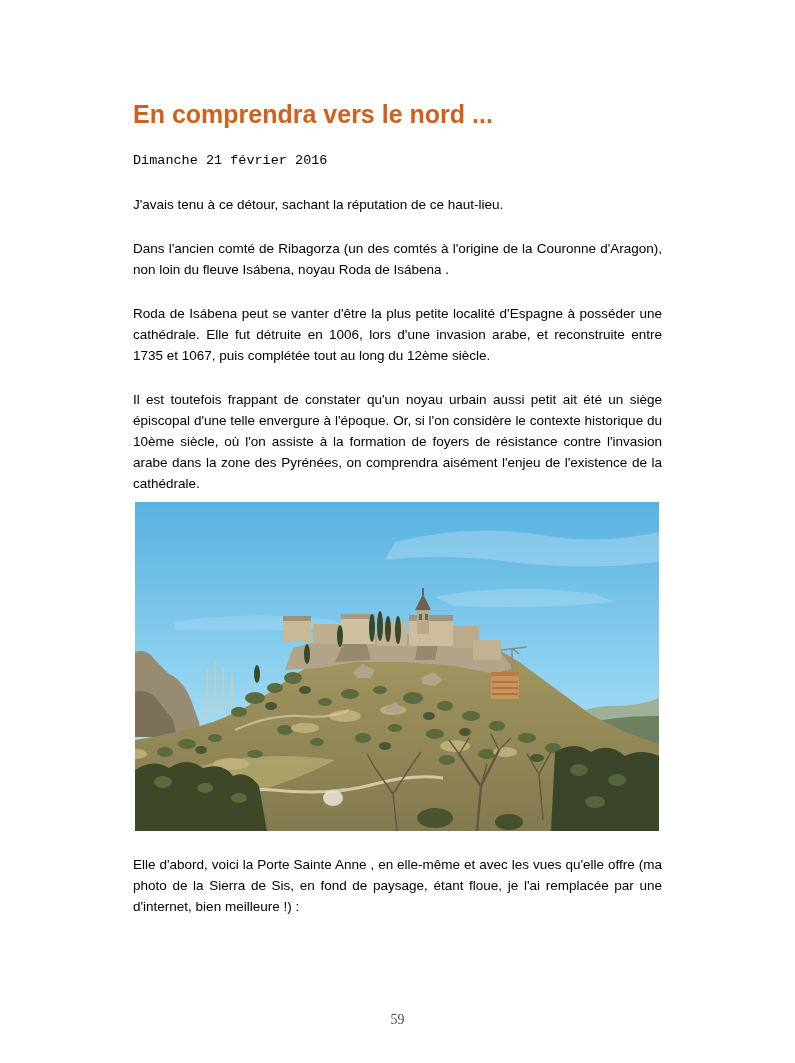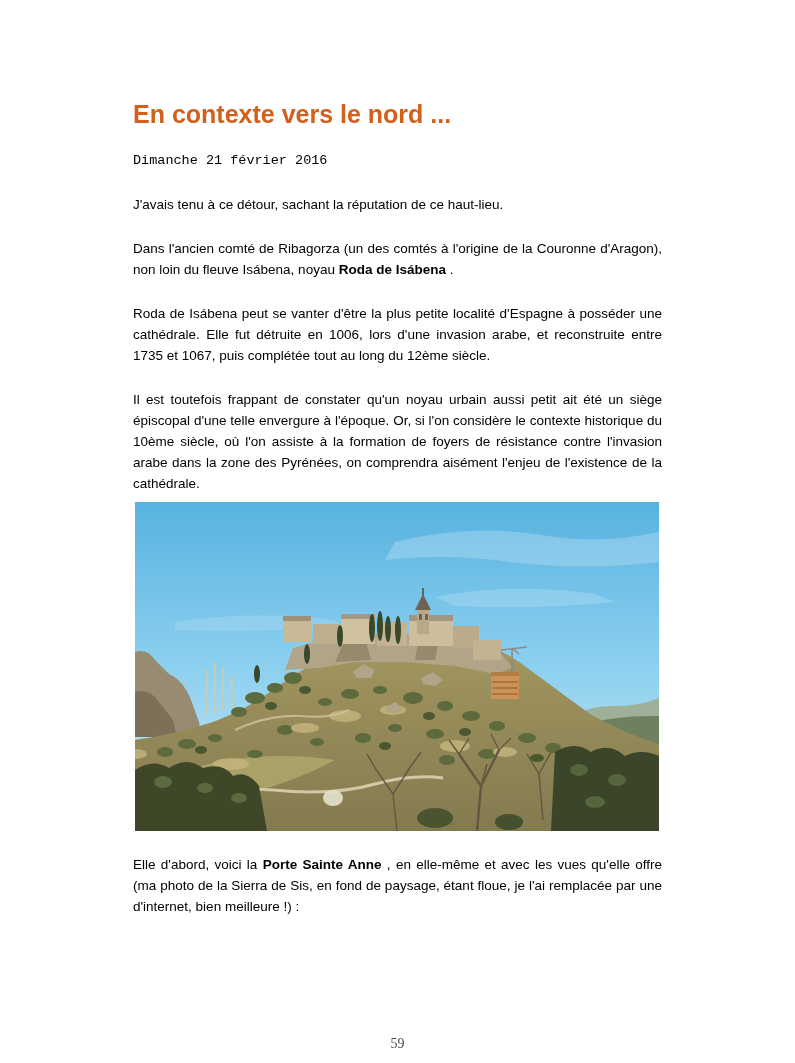--- a/index.html
+++ b/index.html
@@ -31,47 +31,46 @@
     font-size: 13.5px;
     line-height: 21px;
     font-family: Liberation Mono, monospace;
   }
   p.body-par {
     font-size: 13.5px;
     line-height: 21px;
     text-align: justify;
     margin: 23px 0 0 0;
   }
-  p.body-par b { font-weight: bold; }
+  p.body-par b { font-weight: normal; }
   figure.photo-block {
     margin: 8px 0 22px 2px;
     padding: 0;
     width: 524px;
     height: 329px;
   }
   figure.photo-block svg { display: block; }
   .page-number {
     position: absolute;
     top: 1012px;
     left: 0;
     width: 795px;
     text-align: center;
     font-family: "Liberation Serif", serif;
     font-size: 14px;
     color: #4a4a4a;
-    margin-top: 24px;
   }
 </style>
 </head>
 <body>
 
 <div class="page">
   <div class="content">
 
-    <h1 class="title">En contexte vers le nord ...</h1>
+    <h1 class="title">En comprendra vers le nord ...</h1>
 
     <p class="date-line">Dimanche 21 février 2016</p>
 
     <p class="body-par">J'avais tenu à ce détour, sachant la réputation de ce haut-lieu.</p>
 
     <p class="body-par"><span>Dans l'ancien comté de Ribagorza (un des comtés à l'origine de la Couronne d'Aragon), non loin du fleuve Isábena, noyau </span><b>Roda de Isábena</b><span> .</span></p>
 
     <p class="body-par">Roda de Isábena peut se vanter d'être la plus petite localité d'Espagne à posséder une cathédrale. Elle fut détruite en 1006, lors d'une invasion arabe, et reconstruite entre 1735 et 1067, puis complétée tout au long du 12ème siècle.</p>
 
     <p class="body-par">Il est toutefois frappant de constater qu'un noyau urbain aussi petit ait été un siège épiscopal d'une telle envergure à l'époque. Or, si l'on considère le contexte historique du 10ème siècle, où l'on assiste à la formation de foyers de résistance contre l'invasion arabe dans la zone des Pyrénées, on comprendra aisément l'enjeu de l'existence de la cathédrale.</p>

